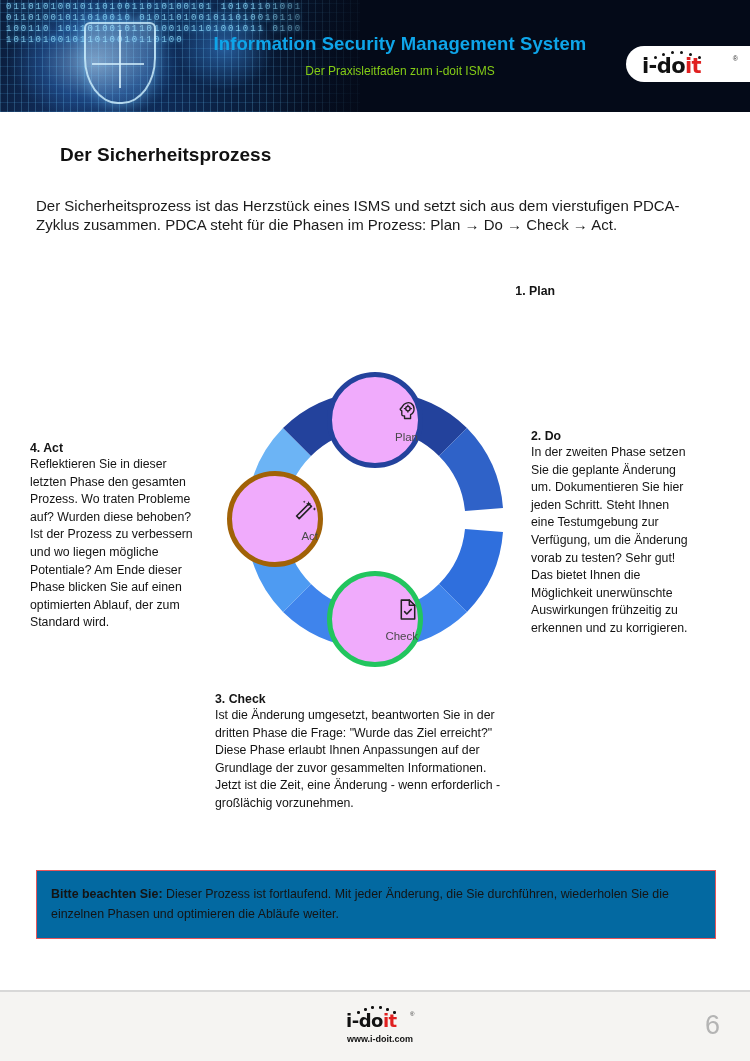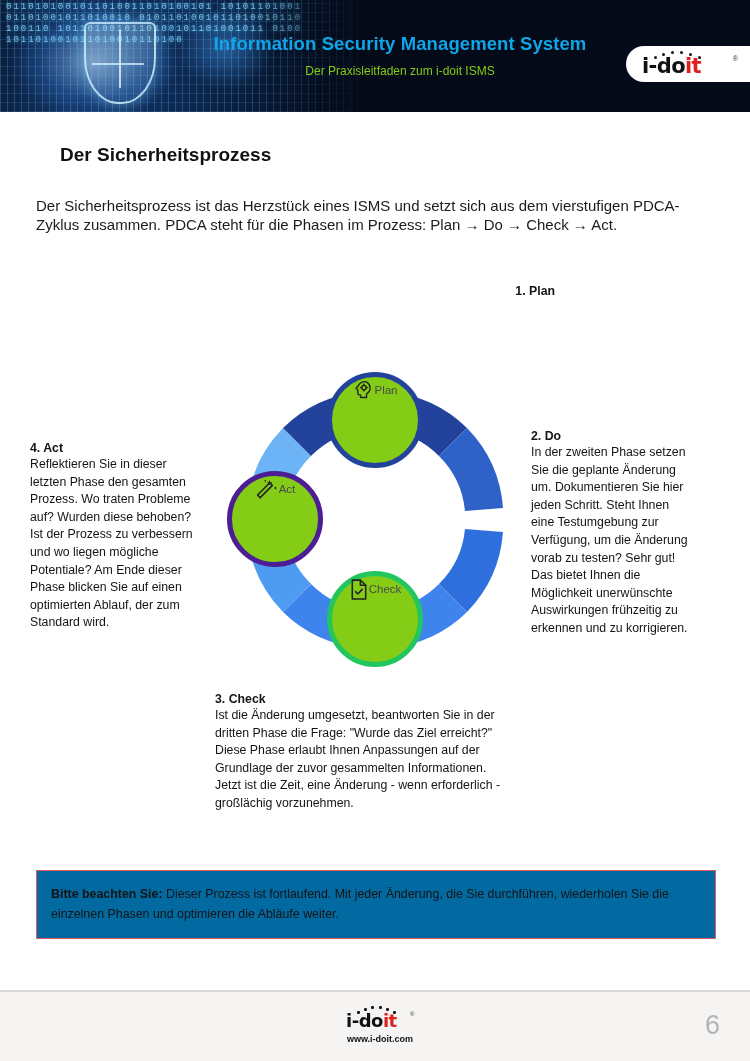--- a/index.html
+++ b/index.html
@@ -176,38 +176,38 @@
     position: absolute;
     left: 205px; top: 255px;
     width: 340px; height: 310px;
   }
   .diagram svg { display: block; }
 
   .circle {
     position: absolute;
     width: 96px; height: 96px;
     border-radius: 50%;
-    background: #84cc16;
+    background: #f0abfc;
     box-sizing: border-box;
     display: flex;
-    flex-direction: row;
-    align-items: flex-start;
+    flex-direction: column;
+    align-items: flex-end;
     justify-content: center;
     z-index: 3;
   }
   .circle .ico { height: 26px; display: flex; align-items: center; }
   .circle .cap {
     margin-top: 7px;
     font-size: 11.5px;
     color: #4a4a4a;
   }
   .c-plan  { left: 122px; top: 5px;   border: 5px solid #23429c; }
   .c-do    { left: 222px; top: 104px; border: 5px solid #2461cf; }
   .c-check { left: 122px; top: 204px; border: 5px solid #22c55e; }
-  .c-act   { left: 22px;  top: 104px; border: 5px solid #4c1d95; }
+  .c-act   { left: 22px;  top: 104px; border: 5px solid #a16207; }
 
   
   .blk { position: absolute; color: #141414; }
   .blk .h { font-weight: bold; font-size: 12.3px; margin-bottom: 1px; }
   .blk .p { font-size: 12.3px; line-height: 17.6px; white-space: pre-line; }
 
   .blk-plan  { left: 215px; top: 172px; width: 340px; text-align: right; }
   .blk-do    { left: 531px; top: 317px; width: 195px; }
   .blk-act   { left: 30px;  top: 329px; width: 190px; }
   .blk-check { left: 215px; top: 580px; width: 330px; }

